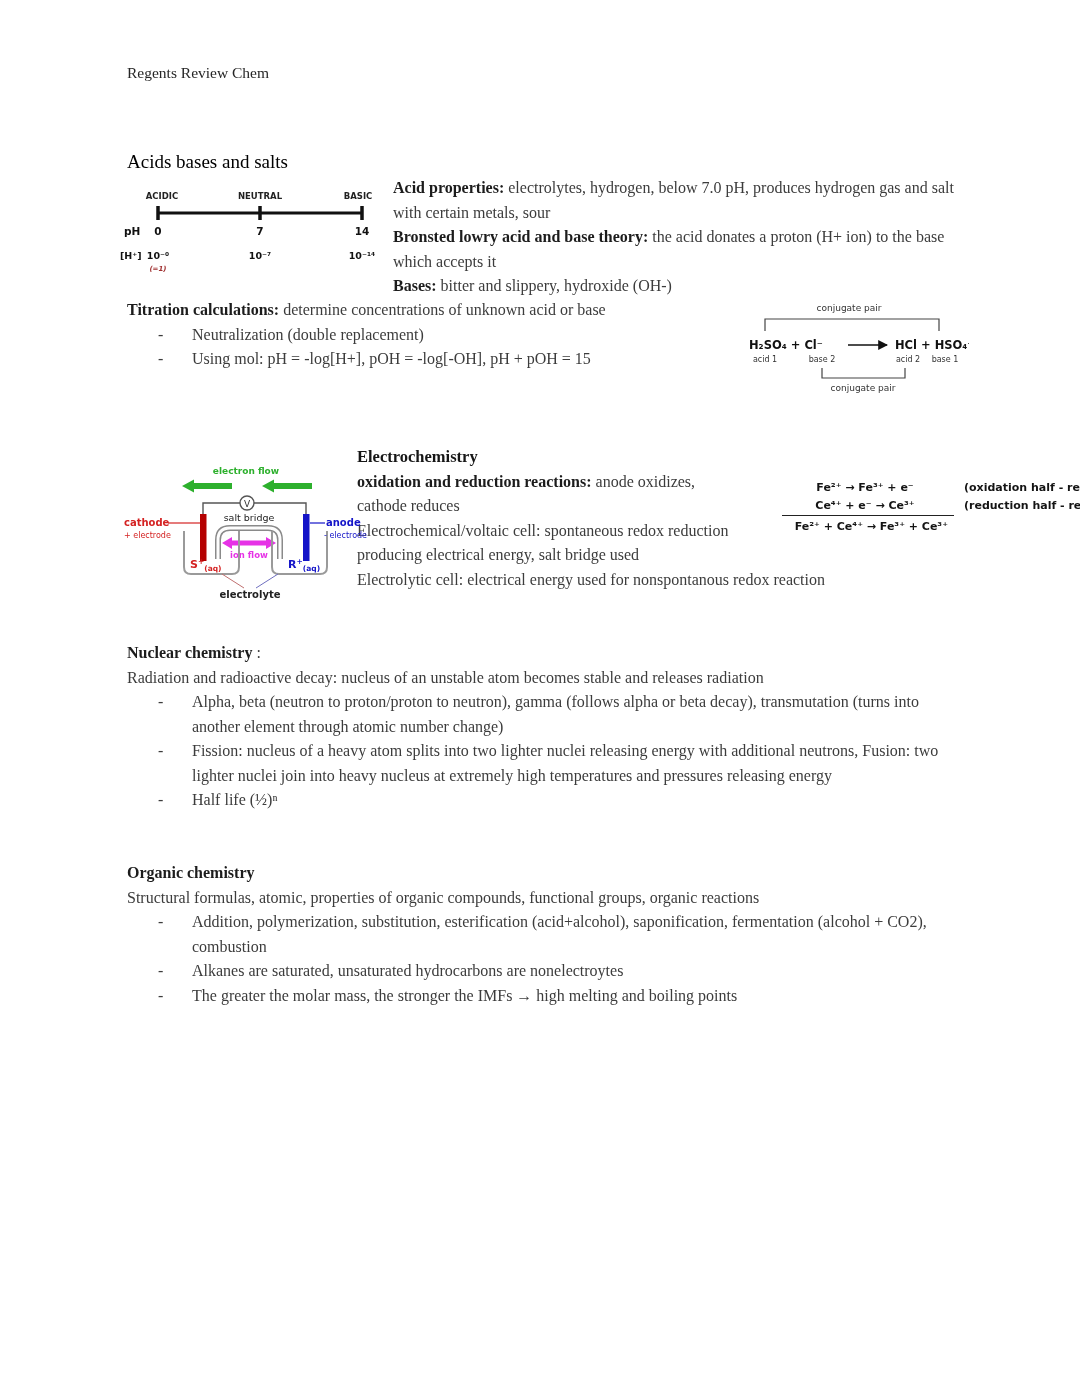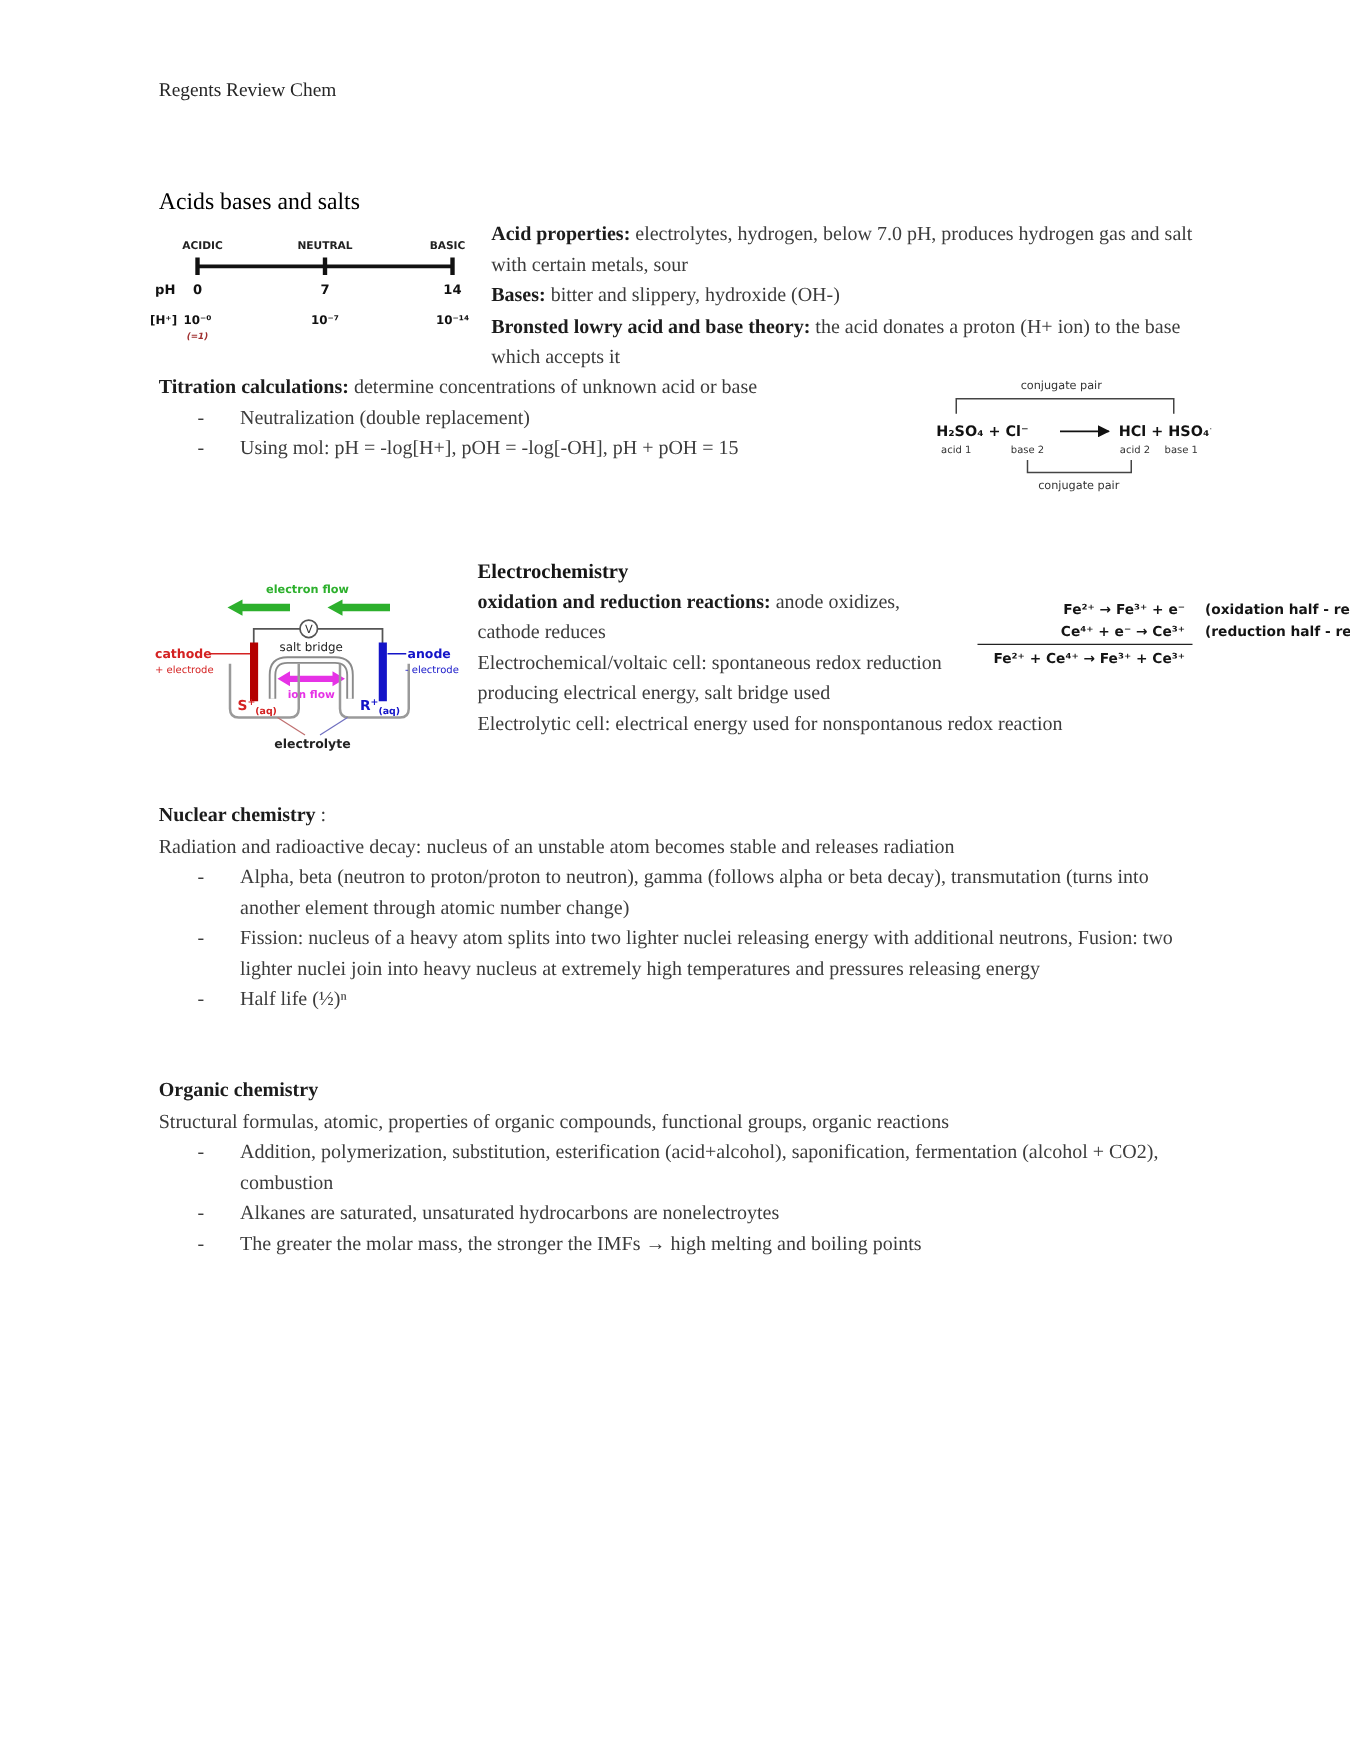--- a/index.html
+++ b/index.html
@@ -17,21 +17,21 @@
   .sec-h-bold{font-size:16.5px;line-height:24.5px;color:#161616;font-weight:bold}
   .bullet{display:flex;font-size:16px;line-height:24.5px}
   .bullet .dash{flex:0 0 65px;padding-left:31px;box-sizing:border-box}
   .bullet .btxt{flex:1}
   svg text{font-family:"DejaVu Sans","Liberation Sans",sans-serif}
   .half-grid{
     display:grid;grid-template-columns:172px 186px;column-gap:10px;
     font-family:"DejaVu Sans","Liberation Sans",sans-serif;
     font-size:11px;font-weight:bold;color:#141414;line-height:18px;
   }
-  .half-grid .eq{text-align:right;padding-right:6px}
+  .half-grid .eq{text-align:center;padding-right:6px}
   .half-grid .eq3{text-align:right;border-top:1.6px solid #222;padding-top:2px}
   .half-grid .lab{text-align:left}
 </style>
 </head>
 <body>
 
 <div class="abs doc-title" style="left:127px;top:64px">Regents Review Chem</div>
 
 <div class="abs sec-h" style="left:127px;top:151px">Acids bases and salts</div>
 
@@ -49,22 +49,22 @@
   <text x="252" y="52" text-anchor="middle" font-size="10.5" font-weight="bold" fill="#111">14</text>
   <text x="10" y="76" font-size="9.5" font-weight="bold" fill="#111">[H⁺]</text>
   <text x="48" y="76" text-anchor="middle" font-size="9.5" font-weight="bold" fill="#111">10⁻⁰</text>
   <text x="150" y="76" text-anchor="middle" font-size="9.5" font-weight="bold" fill="#111">10⁻⁷</text>
   <text x="252" y="76" text-anchor="middle" font-size="9.5" font-weight="bold" fill="#111">10⁻¹⁴</text>
   <text x="48" y="88" text-anchor="middle" font-size="7" font-weight="bold" font-style="italic" fill="#a03030">(=1)</text>
 </svg>
 
 <div class="abs t16" style="left:393px;top:176px;width:570px">
   <p><b>Acid properties:</b><span> electrolytes, hydrogen, below 7.0 pH, produces hydrogen gas and salt with certain metals, sour</span></p>
+  <p><b>Bronsted lowry acid and base theory:</b><span> the acid donates a proton (H+ ion) to the base which accepts it</span></p>
   <p><b>Bases:</b><span> bitter and slippery, hydroxide (OH-)</span></p>
-  <p><b>Bronsted lowry acid and base theory:</b><span> the acid donates a proton (H+ ion) to the base which accepts it</span></p>
 </div>
 
 <div class="abs t16" style="left:127px;top:298px;width:588px">
   <p><b>Titration calculations:</b><span> determine concentrations of unknown acid or base</span></p>
   <div class="bullet">
     <span class="dash">-</span>
     <span class="btxt">Neutralization (double replacement)</span>
   </div>
   <div class="bullet">
     <span class="dash">-</span>
@@ -84,21 +84,21 @@
   <line x1="113" y1="47" x2="152" y2="47" stroke="#111" stroke-width="1.4" marker-end="url(#arr)"></line>
   <text x="160" y="51" font-size="11.5" font-weight="bold" fill="#111">HCl + HSO₄⁻</text>
   <text x="30" y="64" text-anchor="middle" font-size="8" fill="#333">acid 1</text>
   <text x="87" y="64" text-anchor="middle" font-size="8" fill="#333">base 2</text>
   <text x="173" y="64" text-anchor="middle" font-size="8" fill="#333">acid 2</text>
   <text x="210" y="64" text-anchor="middle" font-size="8" fill="#333">base 1</text>
   <path d="M87,70 V80 H170 V70" stroke="#444" stroke-width="1.2" fill="none"></path>
   <text x="128" y="93" text-anchor="middle" font-size="9" fill="#333">conjugate pair</text>
 </svg>
 
-<div class="abs" style="left:382px;top:445px;width:600px">
+<div class="abs" style="left:357px;top:445px;width:600px">
   <p class="sec-h-bold">Electrochemistry</p>
   <p class="t16" style="max-width:390px"><b>oxidation and reduction reactions:</b><span> anode oxidizes, cathode reduces</span></p>
   <p class="t16" style="max-width:382px">Electrochemical/voltaic cell: spontaneous redox reduction producing electrical energy, salt bridge used</p>
   <p class="t16" style="width:580px">Electrolytic cell:  electrical energy used for nonspontanous redox reaction</p>
 </div>
 
 <div class="abs half-grid" style="left:782px;top:479px">
   <div class="eq">Fe²⁺ → Fe³⁺ + e⁻</div>
   <div class="lab">(oxidation half - reaction)</div>
   <div class="eq">Ce⁴⁺ + e⁻ → Ce³⁺</div>

